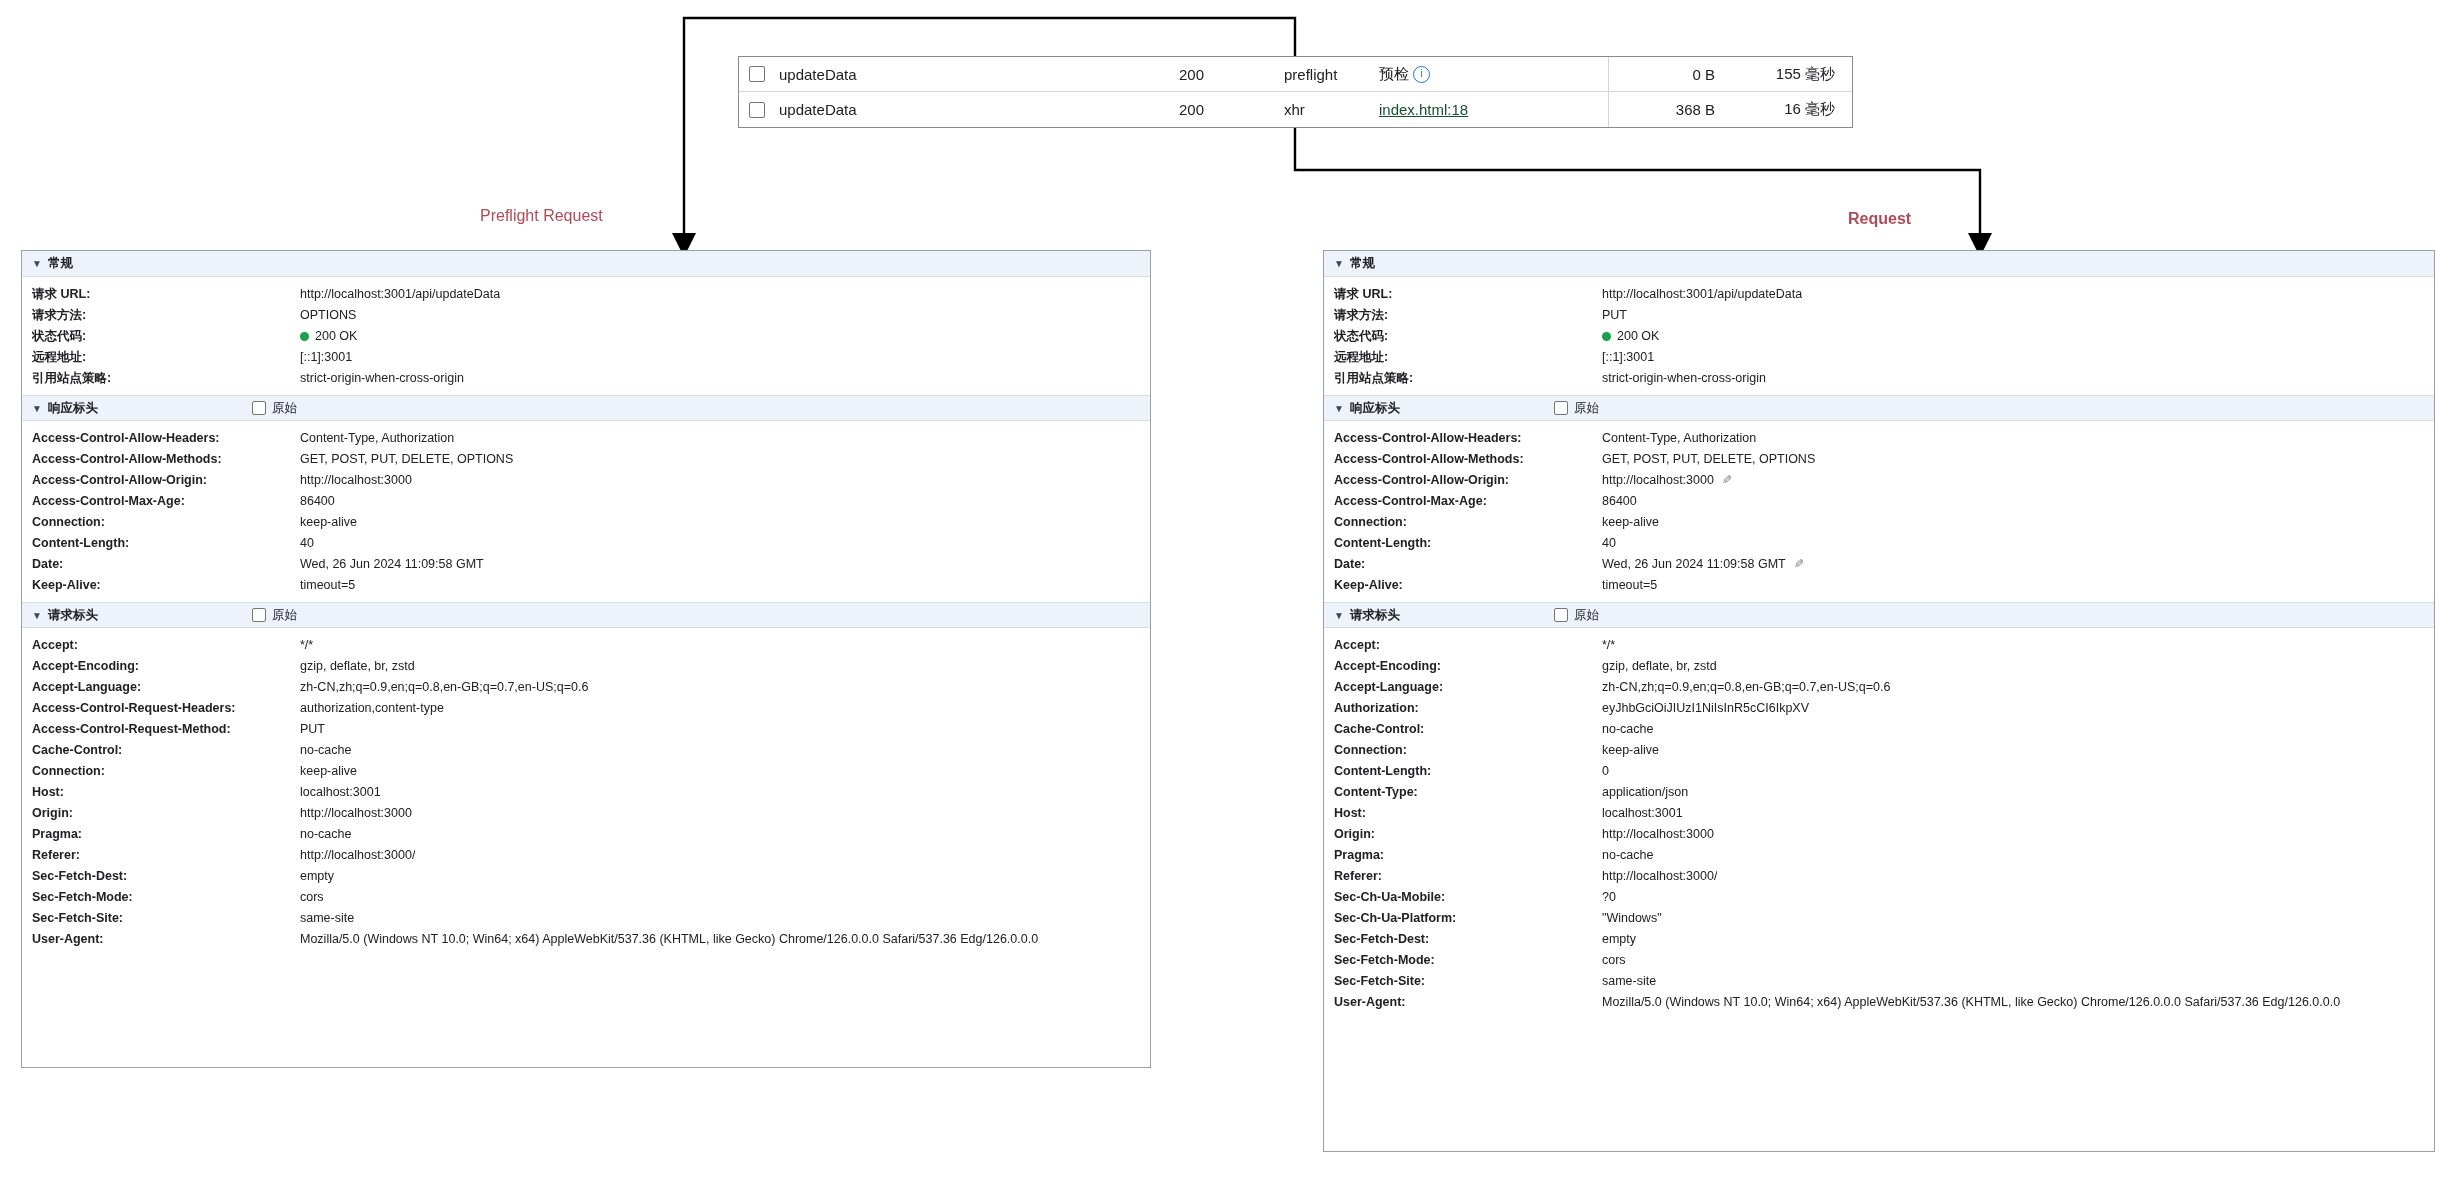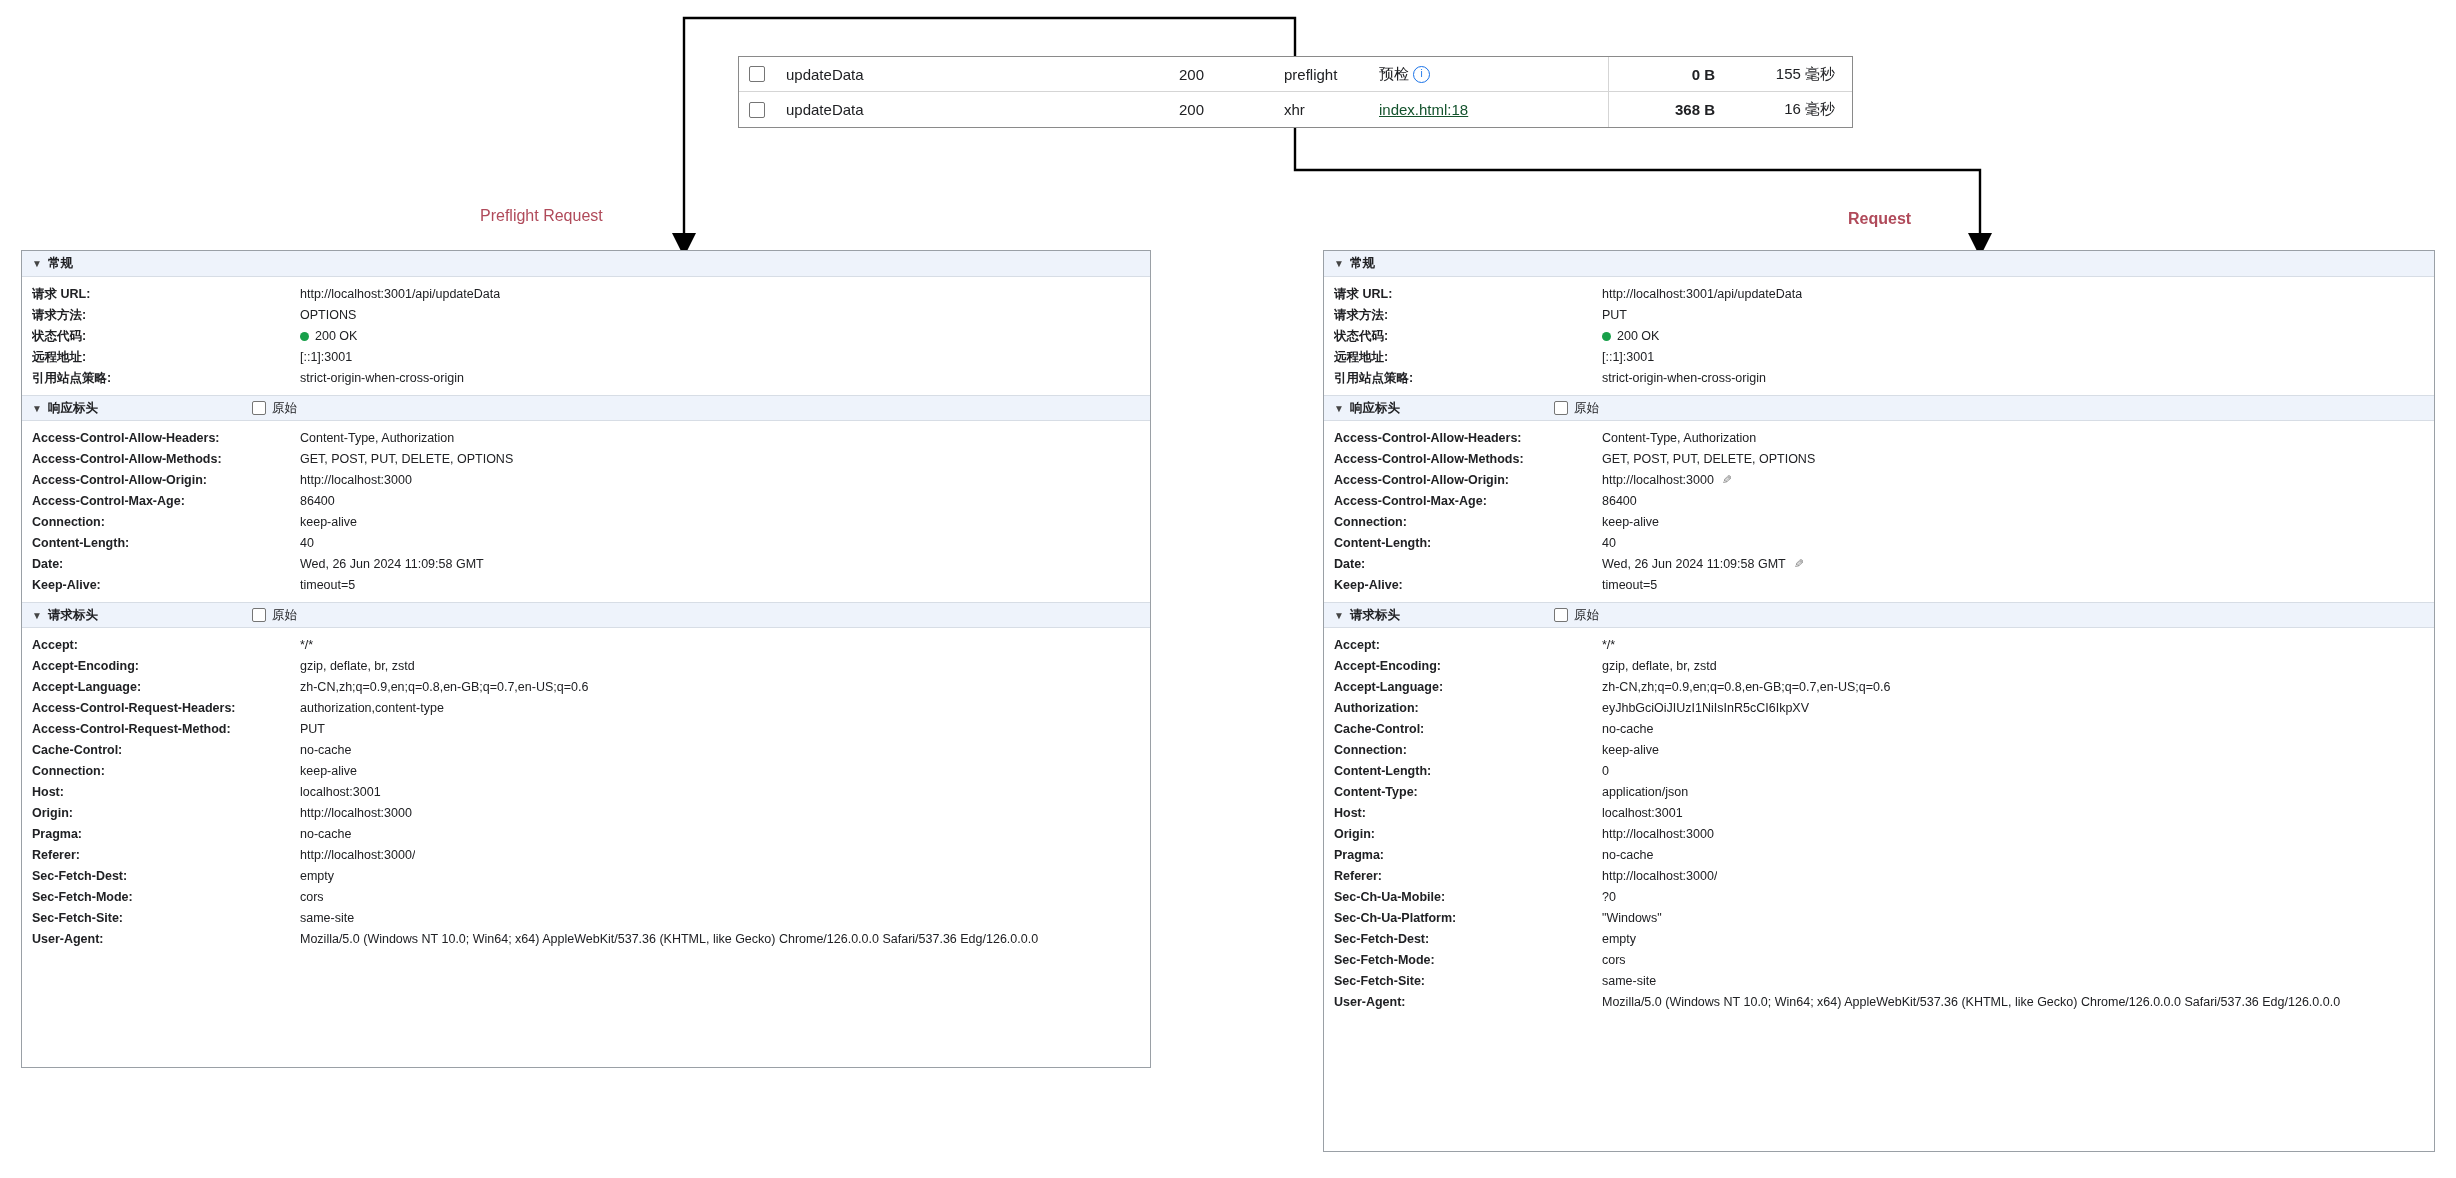--- a/index.html
+++ b/index.html
@@ -37,25 +37,25 @@
   .netrow.first { border-bottom: 1px solid #d5d5d5; }
   .cell {
     box-sizing: border-box;
     padding: 0 10px;
     height: 100%;
     display: flex;
     align-items: center;
     overflow: hidden;
     white-space: nowrap;
   }
-  .c-name { width: 430px; gap: 21px; }
+  .c-name { width: 430px; gap: 14px; }
   .c-status { width: 105px; }
   .c-type { width: 95px; }
   .c-initiator { width: 240px; border-right: 1px solid #d5d5d5; }
-  .c-size { width: 120px; justify-content: flex-end; padding-right: 14px; font-weight: bold; }
+  .c-size { width: 120px; justify-content: flex-end; padding-right: 14px; }
   .c-time { width: 120px; justify-content: flex-end; padding-right: 14px; }
 
   .cb {
     width: 14px;
     height: 14px;
     border: 1px solid #757575;
     border-radius: 2px;
     background: #fff;
     flex: 0 0 auto;
     display: inline-block;

